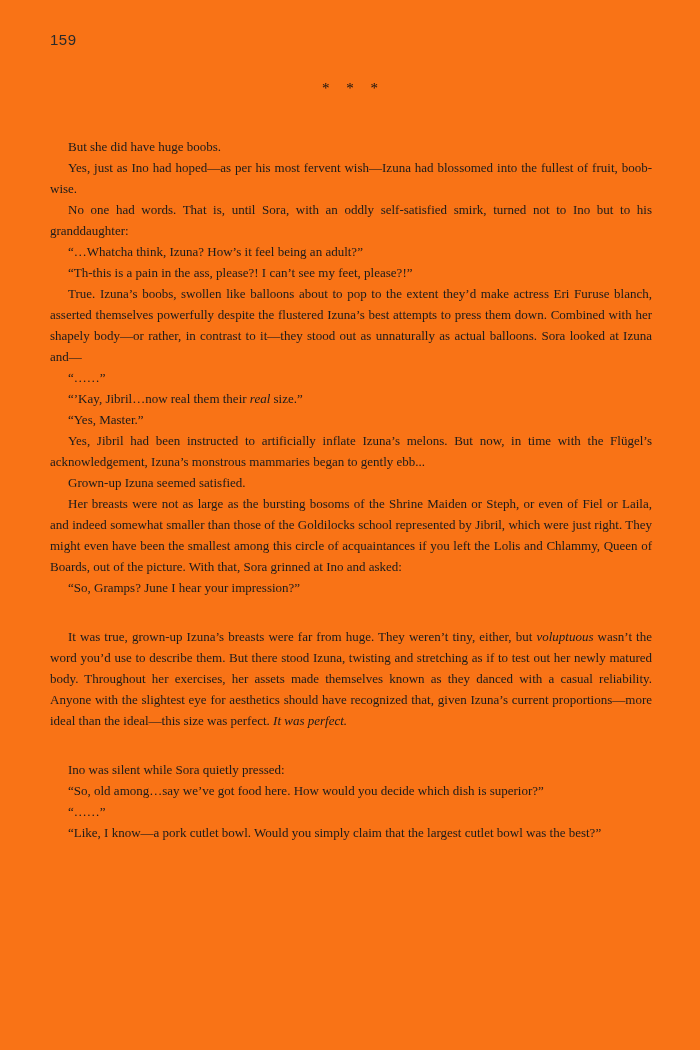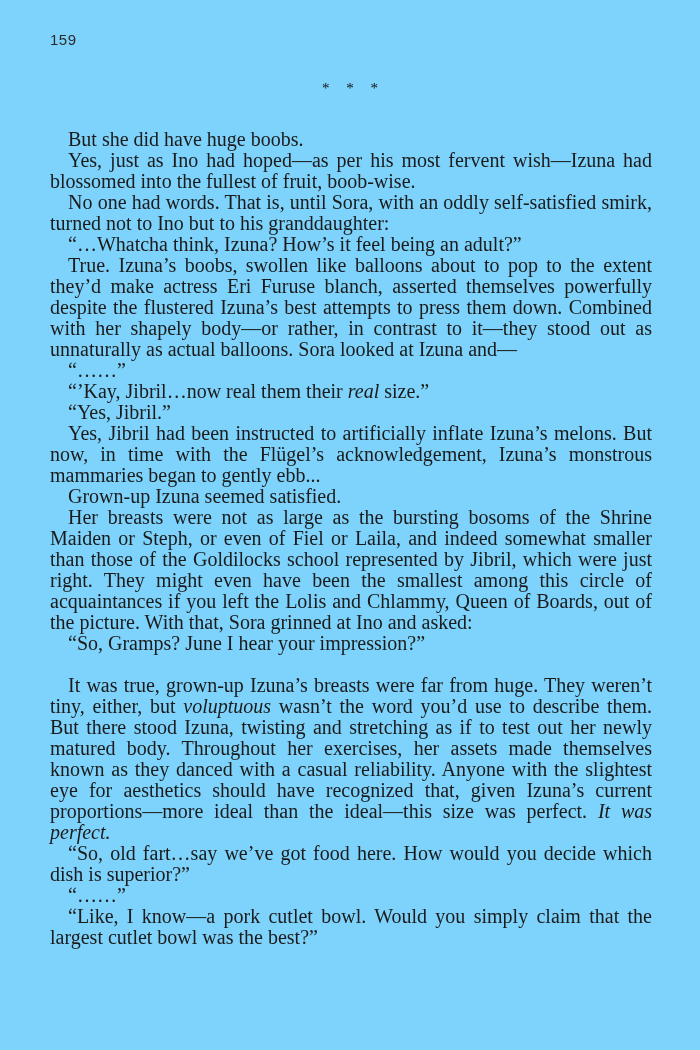--- a/index.html
+++ b/index.html
@@ -4,21 +4,21 @@
 <style>
   html, body {
     margin: 0;
     padding: 0;
     background: #ffffff;
   }
   .page {
     position: relative;
     width: 700px;
     height: 1050px;
-    background: #7dd3fc;
+    background: #f97316;
     color: #1b1b1b;
     font-family: "Liberation Serif", serif;
     overflow: hidden;
   }
   .page-number {
     position: absolute;
     left: 50px;
     top: 31px;
     font-family: "Liberation Sans", sans-serif;
     font-size: 15px;
@@ -31,54 +31,56 @@
     left: 0;
     width: 100%;
     text-align: center;
     font-size: 15px;
     word-spacing: 13px;
     color: #111111;
   }
   .text-block {
     position: absolute;
     left: 50px;
-    top: 129px;
+    top: 136px;
     width: 602px;
-    font-size: 20px;
+    font-size: 13px;
     line-height: 21px;
     text-align: justify;
   }
   .para {
     margin: 0;
     padding: 0;
     text-indent: 18px;
   }
   .para.space-before {
-    margin-top: 21px;
+    margin-top: 28px;
   }
   .para em {
   }
 </style>
 </head>
 <body>
 
 <div class="page">
   <div class="page-number">159</div>
   <div class="section-break">* * *</div>
   <div class="text-block" id="text-block">
       <p class="para"><span>But she did have huge boobs.</span></p>
       <p class="para"><span>Yes, just as Ino had hoped—as per his most fervent wish—Izuna had blossomed into the fullest of fruit, boob-wise.</span></p>
       <p class="para"><span>No one had words. That is, until Sora, with an oddly self-satisfied smirk, turned not to Ino but to his granddaughter:</span></p>
       <p class="para"><span>“…Whatcha think, Izuna? How’s it feel being an adult?”</span></p>
+      <p class="para"><span>“Th-this is a pain in the ass, please?! I can’t see my feet, please?!”</span></p>
       <p class="para"><span>True. Izuna’s boobs, swollen like balloons about to pop to the extent they’d make actress Eri Furuse blanch, asserted themselves powerfully despite the flustered Izuna’s best attempts to press them down. Combined with her shapely body—or rather, in contrast to it—they stood out as unnaturally as actual balloons. Sora looked at Izuna and—</span></p>
       <p class="para"><span>“……”</span></p>
       <p class="para"><span>“’Kay, Jibril…now real them their </span><em>real</em><span> size.”</span></p>
-      <p class="para"><span>“Yes, Jibril.”</span></p>
+      <p class="para"><span>“Yes, Master.”</span></p>
       <p class="para"><span>Yes, Jibril had been instructed to artificially inflate Izuna’s melons. But now, in time with the Flügel’s acknowledgement, Izuna’s monstrous mammaries began to gently ebb...</span></p>
       <p class="para"><span>Grown-up Izuna seemed satisfied.</span></p>
       <p class="para"><span>Her breasts were not as large as the bursting bosoms of the Shrine Maiden or Steph, or even of Fiel or Laila, and indeed somewhat smaller than those of the Goldilocks school represented by Jibril, which were just right. They might even have been the smallest among this circle of acquaintances if you left the Lolis and Chlammy, Queen of Boards, out of the picture. With that, Sora grinned at Ino and asked:</span></p>
       <p class="para"><span>“So, Gramps? June I hear your impression?”</span></p>
       <p class="para space-before"><span>It was true, grown-up Izuna’s breasts were far from huge. They weren’t tiny, either, but </span><em>voluptuous</em><span> wasn’t the word you’d use to describe them. But there stood Izuna, twisting and stretching as if to test out her newly matured body. Throughout her exercises, her assets made themselves known as they danced with a casual reliability. Anyone with the slightest eye for aesthetics should have recognized that, given Izuna’s current proportions—more ideal than the ideal—this size was perfect. </span><em>It was perfect.</em></p>
-      <p class="para"><span>“So, old fart…say we’ve got food here. How would you decide which dish is superior?”</span></p>
+      <p class="para space-before"><span>Ino was silent while Sora quietly pressed:</span></p>
+      <p class="para"><span>“So, old among…say we’ve got food here. How would you decide which dish is superior?”</span></p>
       <p class="para"><span>“……”</span></p>
       <p class="para"><span>“Like, I know—a pork cutlet bowl. Would you simply claim that the largest cutlet bowl was the best?”</span></p>
     </div>
 </div>
 
 </body></html>

